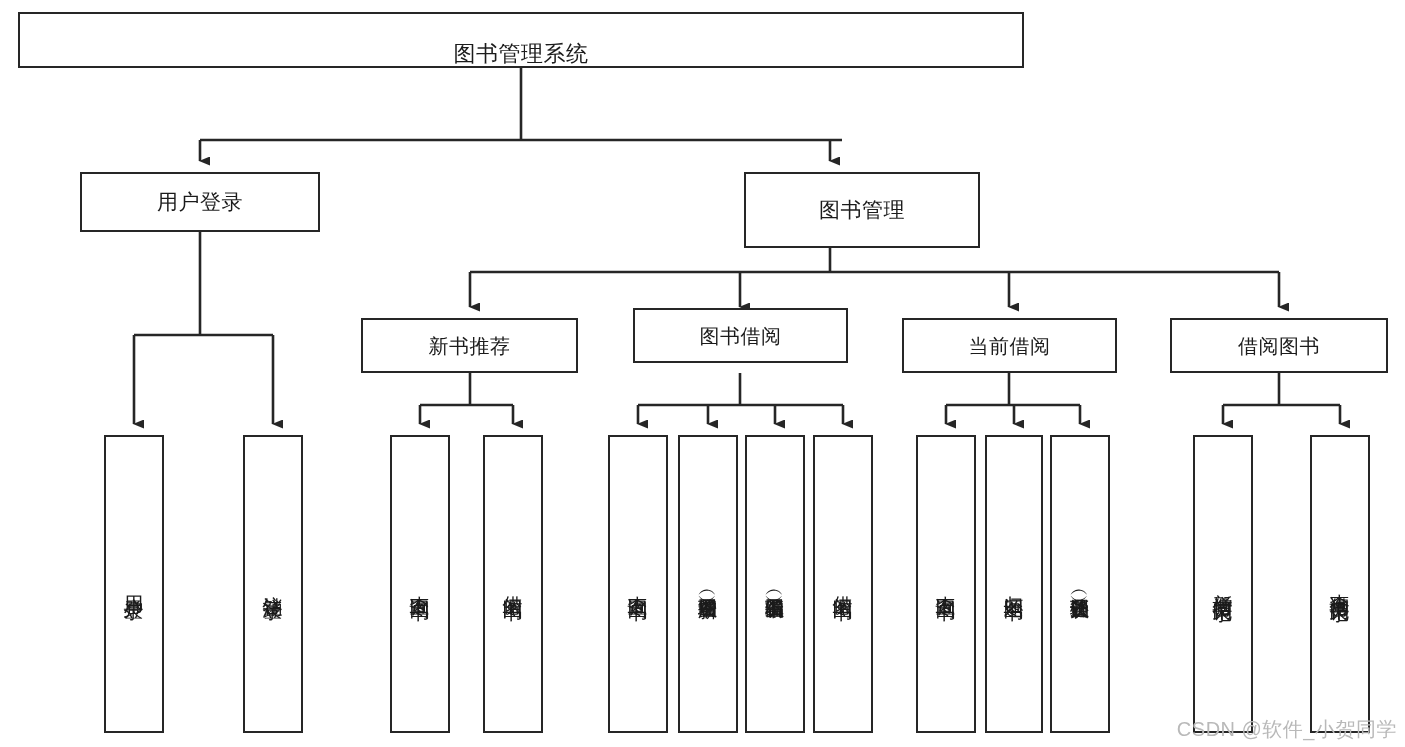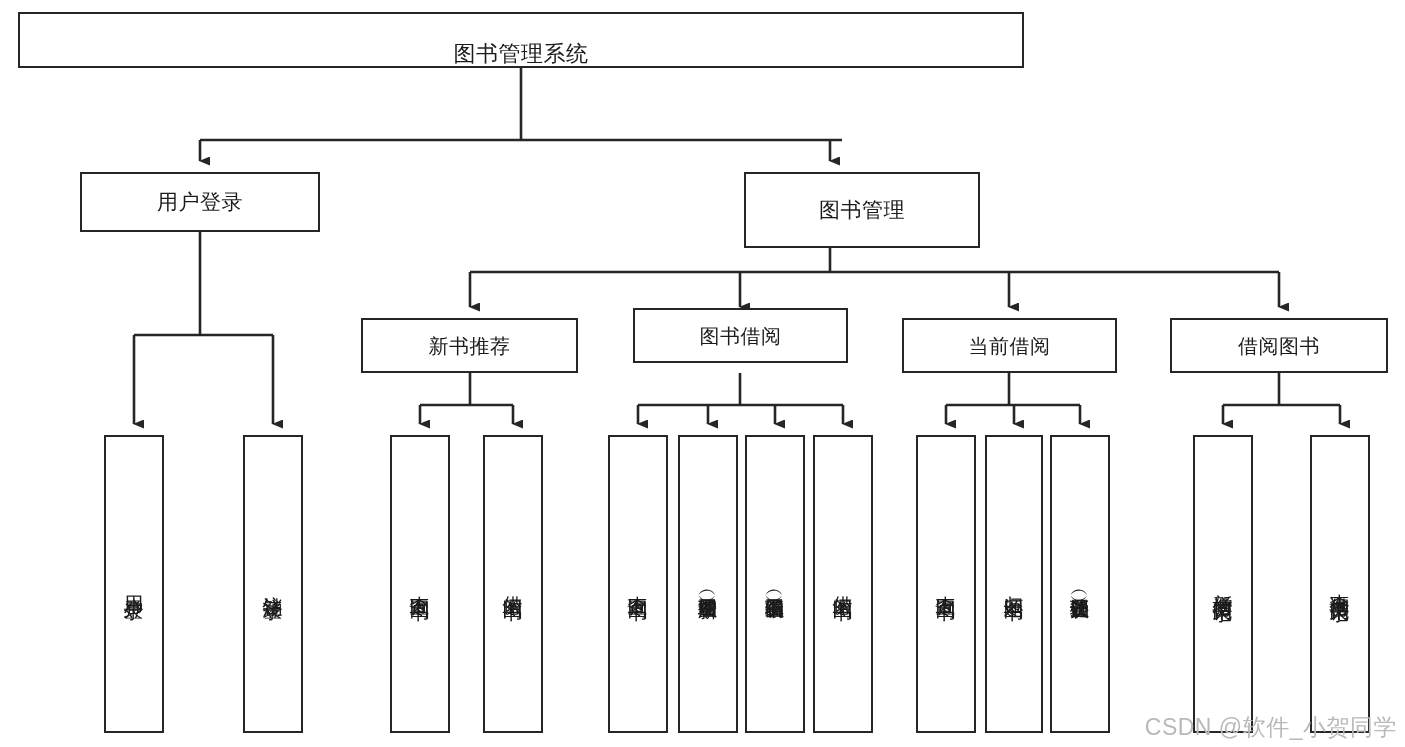--- a/index.html
+++ b/index.html
@@ -56,21 +56,21 @@
     letter-spacing: 2px;
     line-height: 1;
     white-space: nowrap;
     text-align: center;
   }
   .node-label-v.tight { letter-spacing: 0px; font-size: 19px; }
   .watermark {
     position: absolute;
     right: 8px;
     bottom: 4px;
-    font-size: 23px;
+    font-size: 20px;
     color: #b9b9b9;
     white-space: nowrap;
     letter-spacing: 0.5px;
   }
 </style>
 </head>
 <body>
 
 <div id="stage">
 

